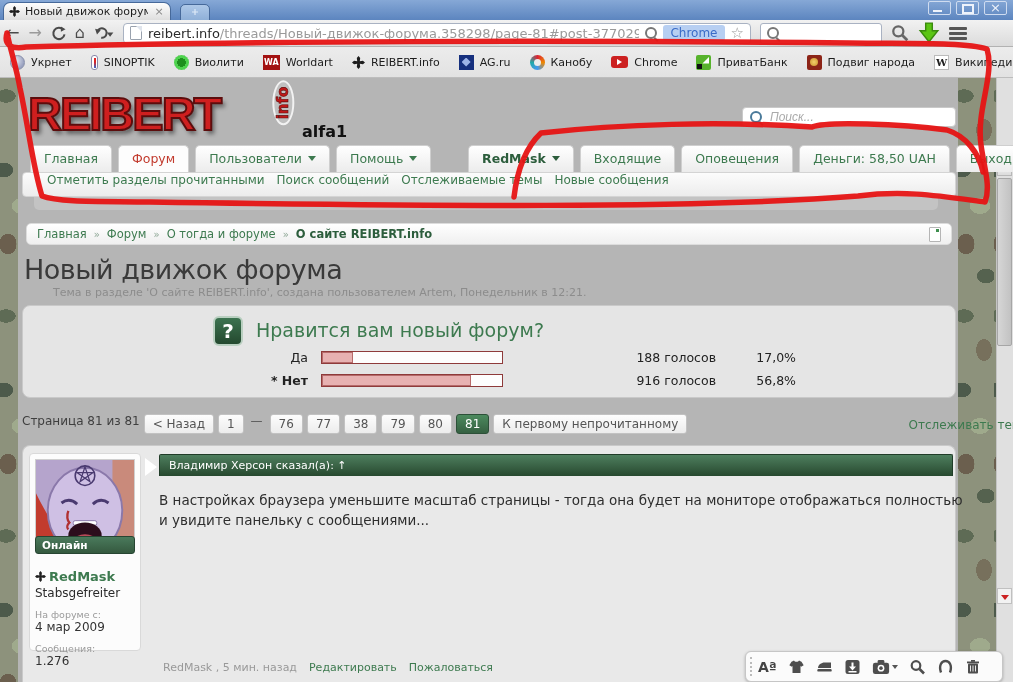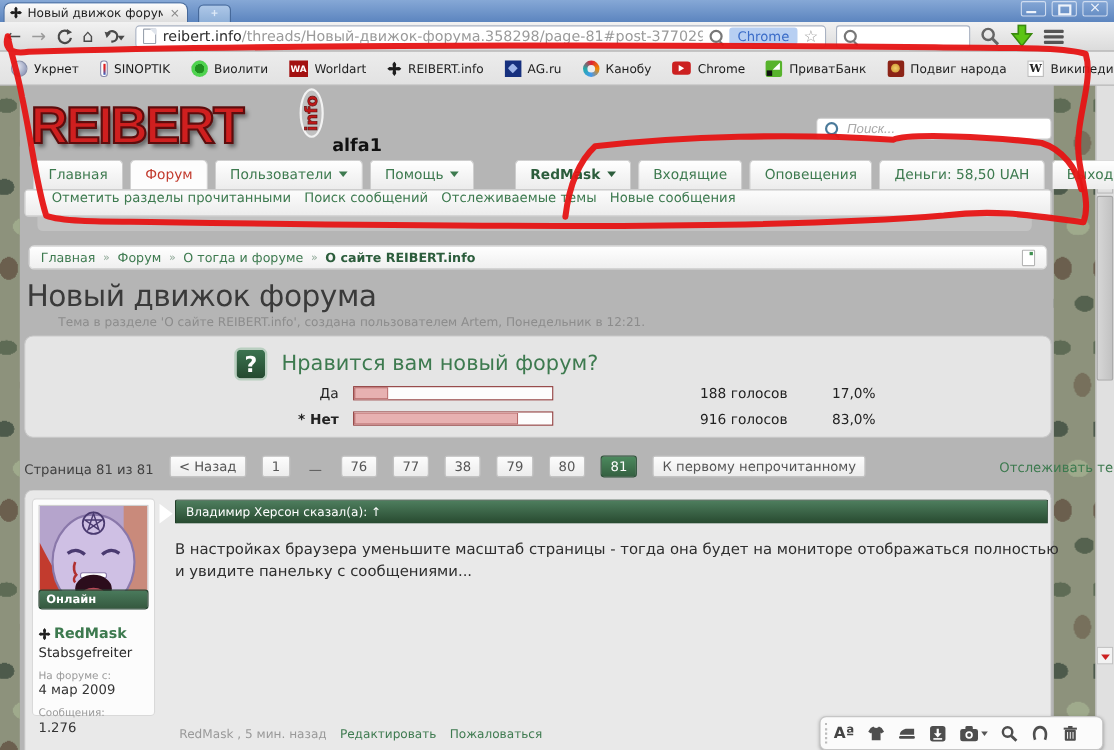--- a/index.html
+++ b/index.html
@@ -139,21 +139,21 @@
   .poll-label.bold{font-weight:bold;}
   .poll-row1{top:44px;}
   .poll-row2{top:67px;}
   .poll-row{left:205px;display:flex;align-items:center;gap:13px;}
   .poll-bar{width:182px;height:13px;background:#fdfdfd;border:1px solid #8e3a3a;box-sizing:border-box;}
   .poll-fill{height:100%;background:#e7b1b1;box-shadow:inset 0 0 0 1px #b66a6a;}
   .poll-votes{position:absolute;width:130px;text-align:right;font-size:12.5px;color:#222;left:563px;}
   .poll-pct{position:absolute;width:60px;text-align:right;font-size:12.5px;color:#222;left:713px;}
 
   
-  .pagerow{left:4px;top:336px;display:flex;align-items:flex-end;gap:14px;font-size:12px;color:#3f3f3f;}
+  .pagerow{left:4px;top:336px;display:flex;align-items:flex-start;gap:4px;font-size:12px;color:#3f3f3f;}
   .pbtn{background:linear-gradient(#fdfdfd,#ececec);border:1px solid #c2c2c2;border-radius:3px;
         padding:2px 8px;color:#555;white-space:nowrap;}
   .pbtn.active{background:linear-gradient(#4c8a5e,#356041);border-color:#2c5038;color:#fff;}
   .pdash{color:#555;padding:0 3px;}
   .watch{right:2px;top:340px;font-size:12px;color:#3d7a4f;position:absolute;}
 
   
   .postpanel{left:4px;top:367px;width:934px;bottom:0;background:#e9e9e9;border:1px solid #c9c9c9;
              border-bottom:none;border-radius:8px 8px 0 0;box-sizing:border-box;}
   .usercard{left:6px;top:7px;width:112px;height:198px;background:#fcfcfc;border:1px solid #d9d9d9;border-radius:4px;
@@ -393,21 +393,21 @@
     <div class="abs poll-question">Нравится вам новый форум?</div>
     <span class="abs poll-votes" style="top:44px;">188 голосов</span>
     <span class="abs poll-pct" style="top:44px;">17,0%</span>
     <div class="abs poll-row poll-row2">
       <span class="poll-label bold">* Нет</span>
       <span class="poll-bar">
           <span class="poll-fill" style="display:block;height:100%;;width:83%"></span>
         </span>
     </div>
     <span class="abs poll-votes" style="top:67px;">916 голосов</span>
-    <span class="abs poll-pct" style="top:67px;">83,0%</span>
+    <span class="abs poll-pct" style="top:67px;">56,8%</span>
   </div>
 
   <div class="abs pagerow">
     <span>Страница 81 из 81</span>
     <span class="pbtn">&lt; Назад</span>
     <span class="pbtn">1</span>
     <span class="pdash">—</span>
     <span class="pbtn">76</span>
     <span class="pbtn">77</span>
     <span class="pbtn">38</span>

